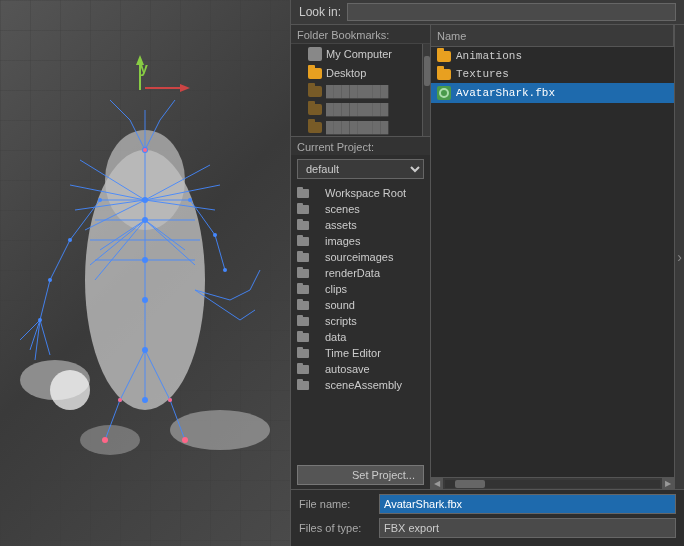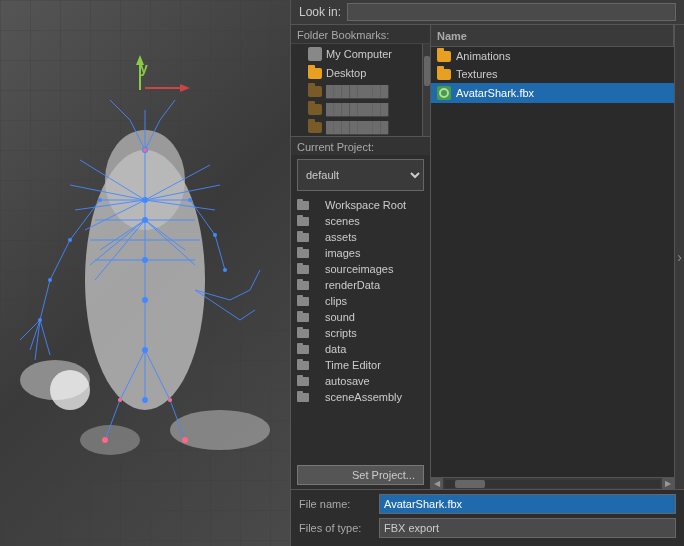--- a/index.html
+++ b/index.html
@@ -182,21 +182,21 @@
       padding: 4px 6px;
       background: #2d2d2d;
     }
 
     .project-select {
       flex: 1;
       background: #3a3a3a;
       border: 1px solid #666;
       color: #ccc;
       font-size: 11px;
-      height: 32px;
+      height: 20px;
       padding: 0 4px;
     }
 
     .project-tree {
       flex: 1;
       overflow-y: auto;
       background: #2d2d2d;
       padding: 2px 0;
     }
 
@@ -252,21 +252,20 @@
       overflow: hidden;
       position: relative;
     }
 
     .file-list-header {
       display: flex;
       background: #3a3a3a;
       border-bottom: 1px solid #555;
       height: 22px;
       align-items: center;
-      font-weight: bold;
     }
 
     .file-list-header-col {
       padding: 0 6px;
       font-size: 11px;
       color: #aaa;
       border-right: 1px solid #555;
       height: 100%;
       display: flex;
       align-items: center;
@@ -280,20 +279,21 @@
     }
 
     .file-item {
       padding: 3px 6px;
       font-size: 11px;
       color: #ccc;
       display: flex;
       align-items: center;
       gap: 5px;
       cursor: pointer;
+      font-family: Liberation Mono, monospace;
     }
 
     .file-item.selected {
       background: #1e6aad;
       color: #fff;
     }
 
     .file-folder-icon {
       width: 14px;
       height: 11px;

